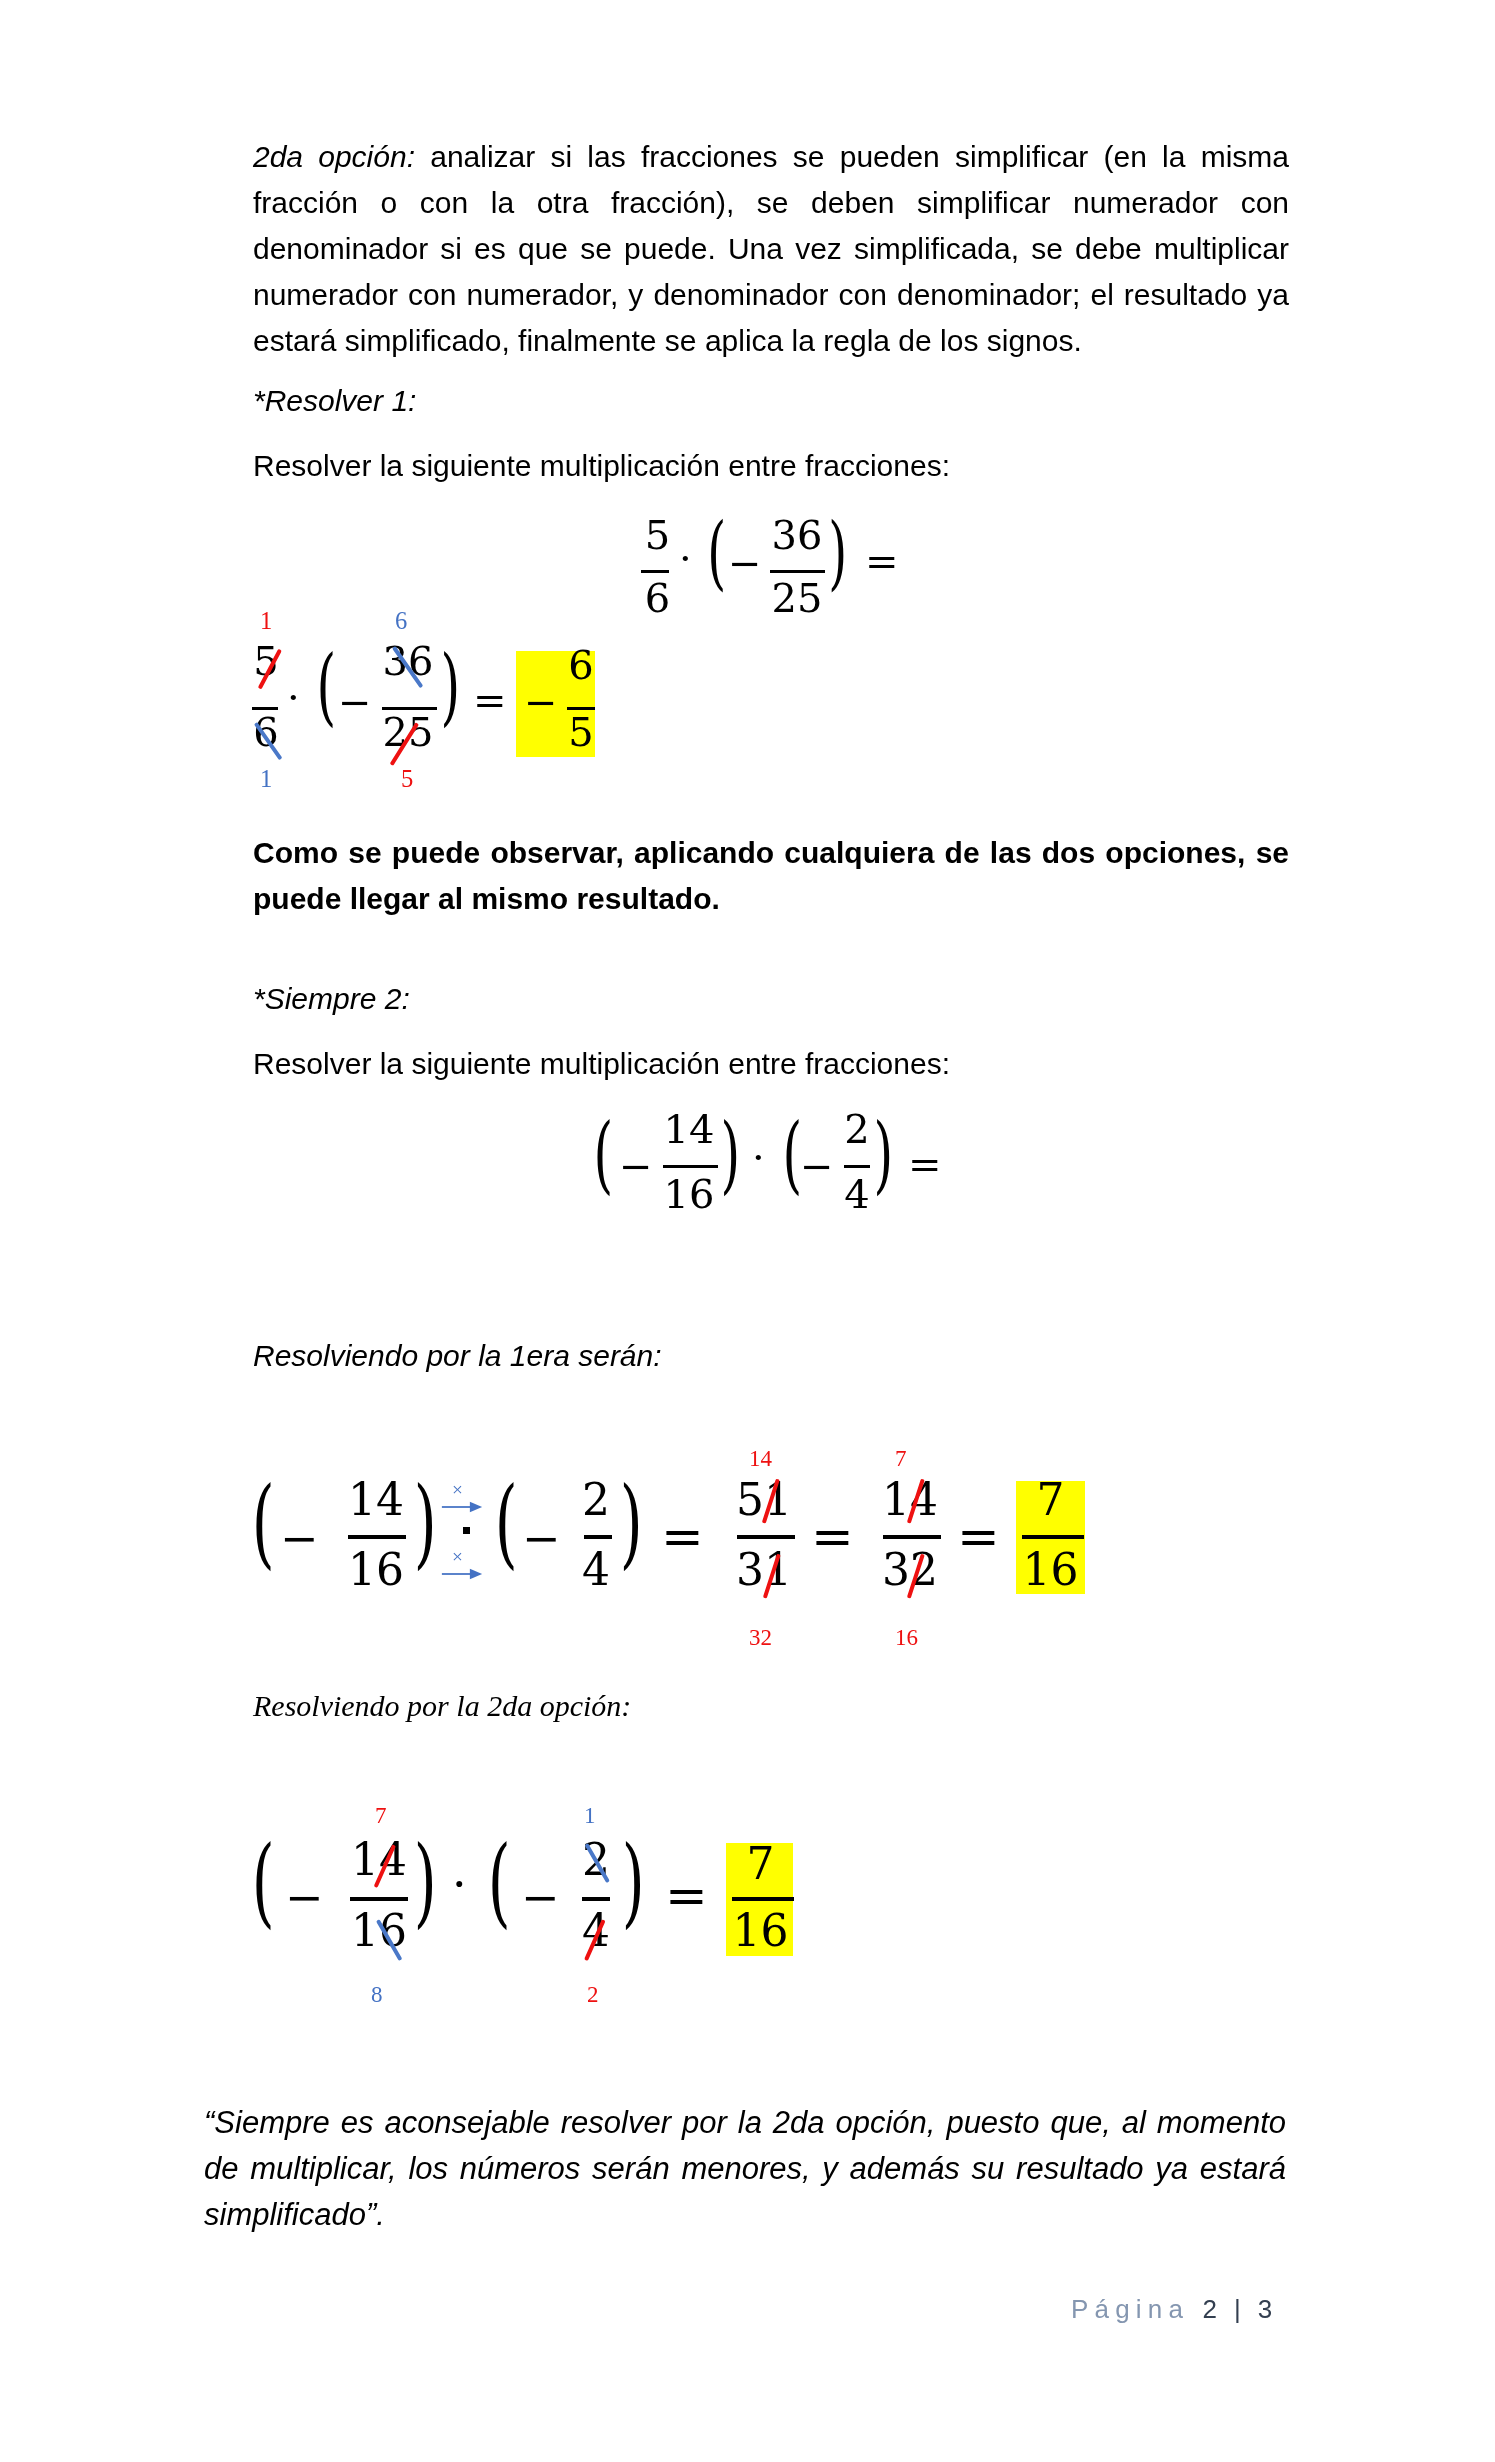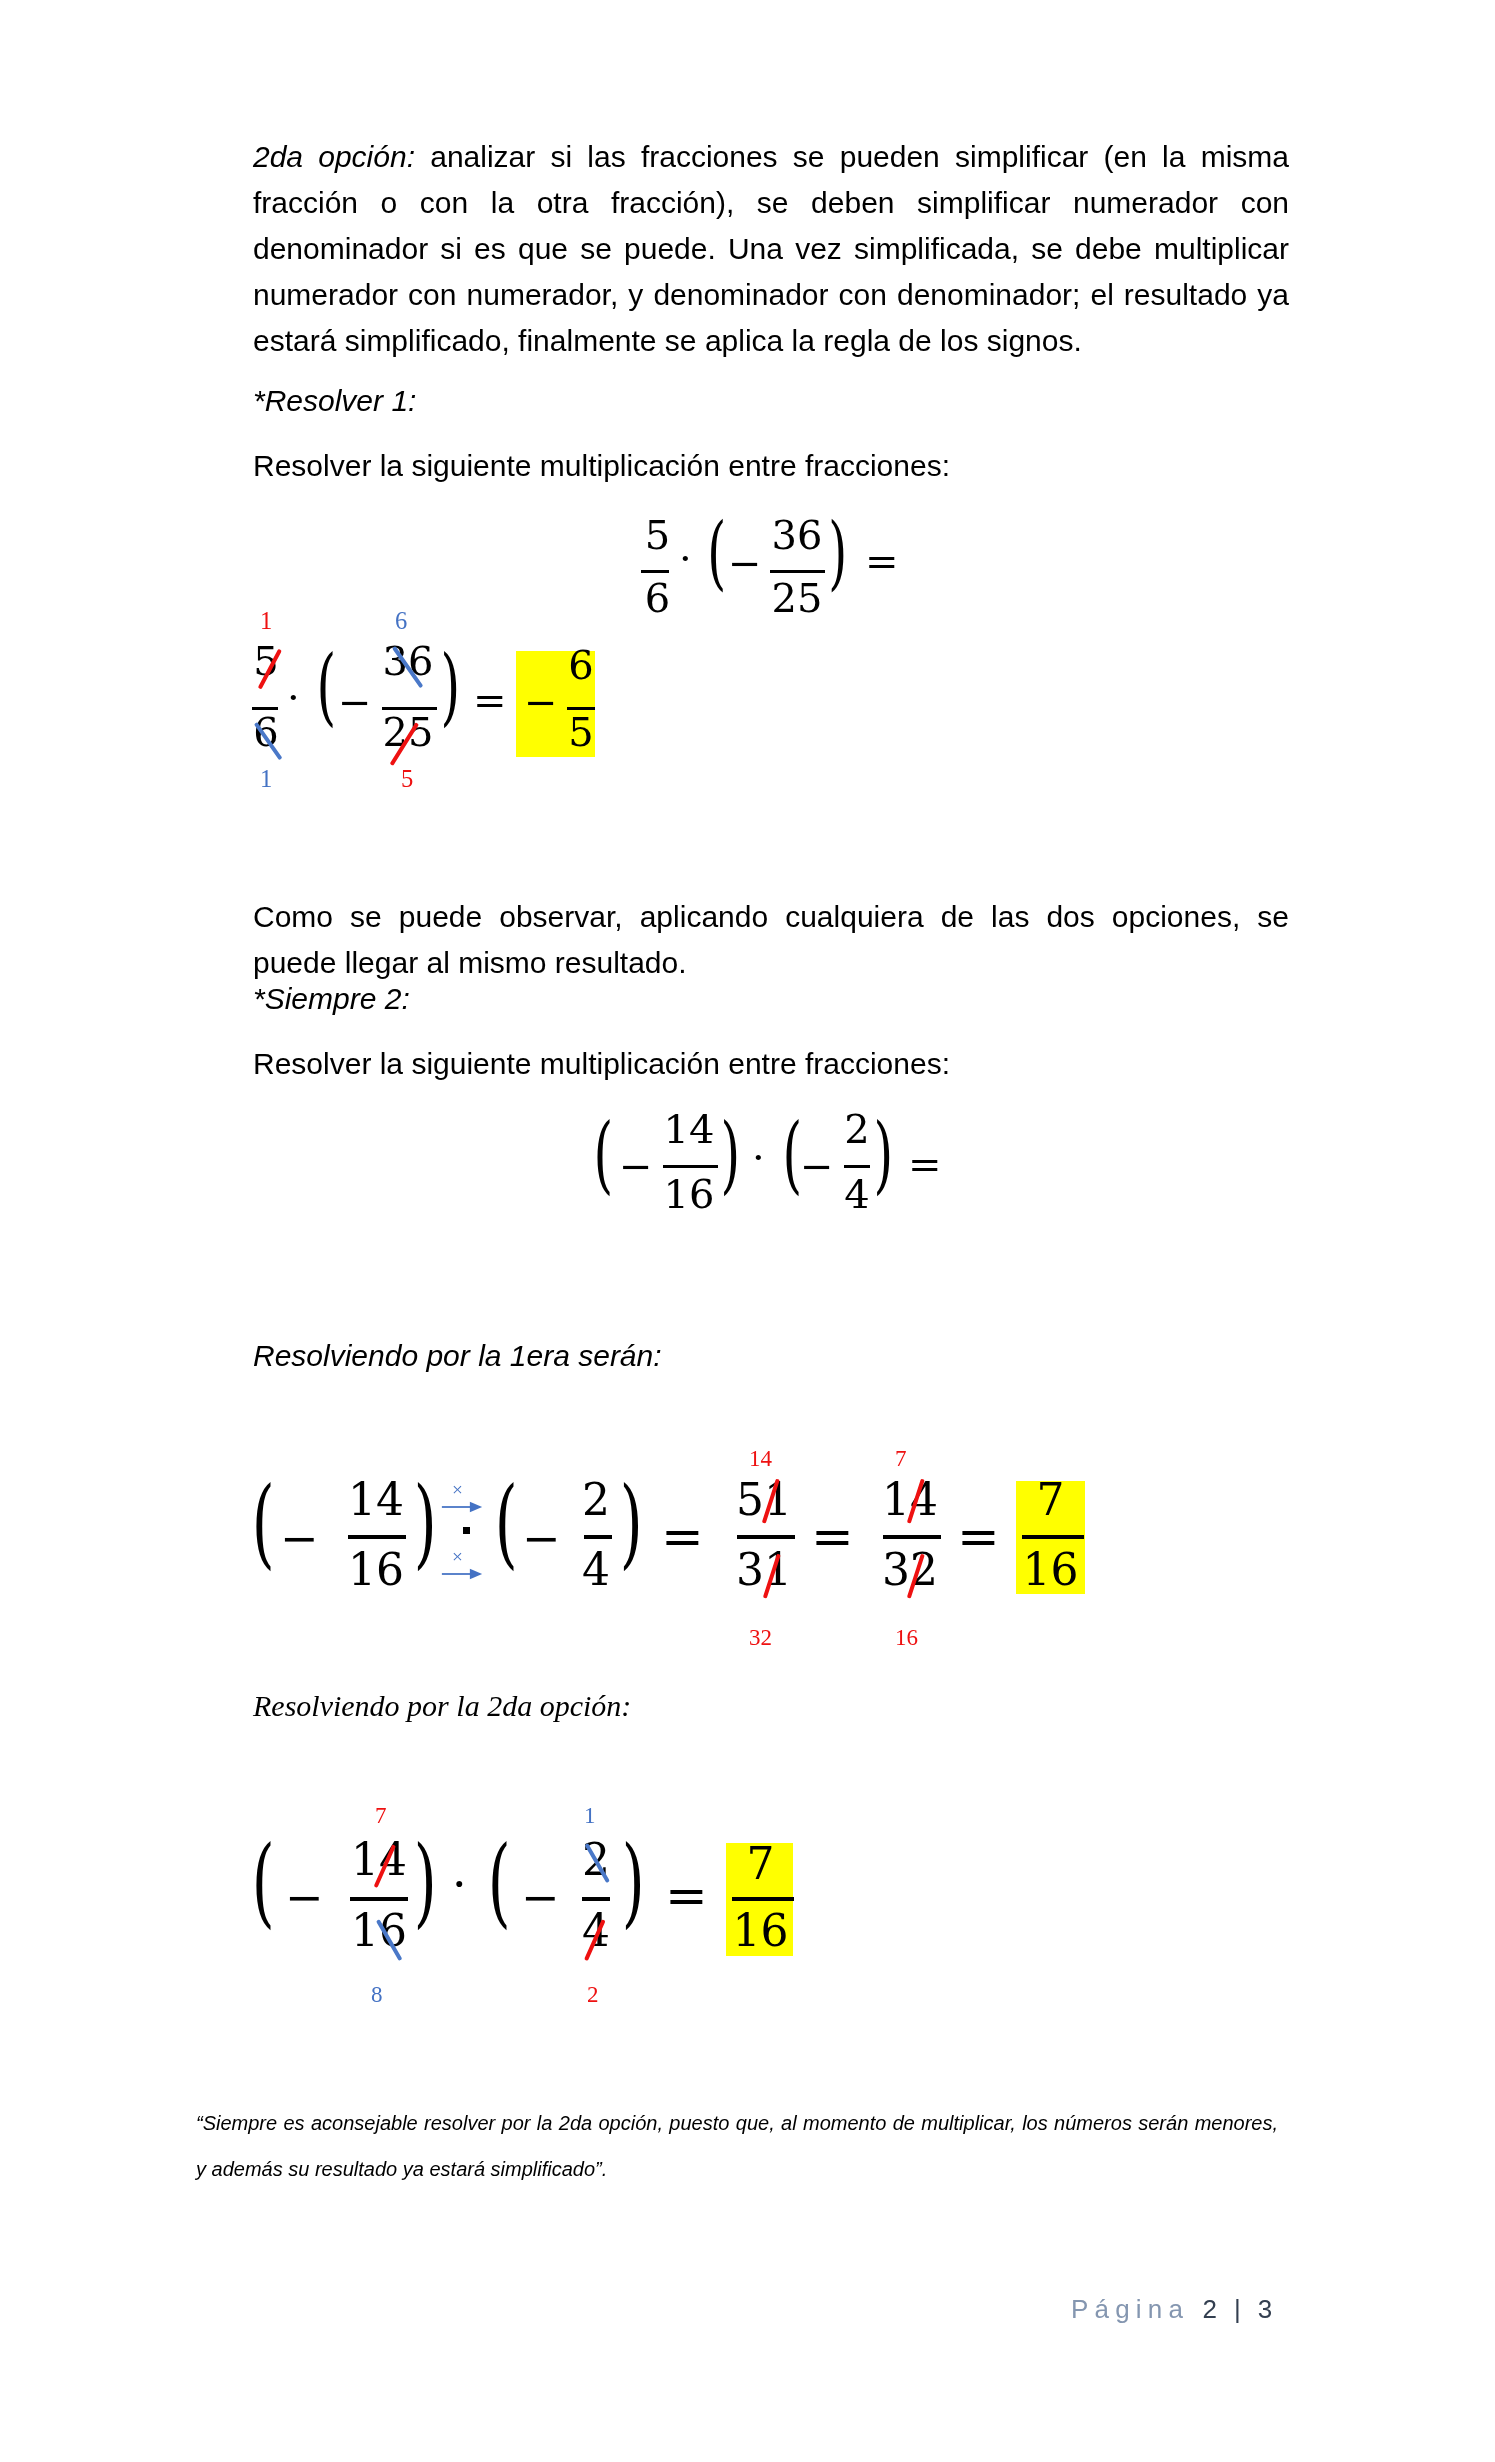--- a/index.html
+++ b/index.html
@@ -1,21 +1,21 @@
 <!DOCTYPE html>
 <html style="font-size:14px"><head>
 <meta charset="utf-8">
 <style>
   html, body { margin:0; padding:0; background:#ffffff; }
   body { width:1495px; height:2462px; position:relative; overflow:hidden; font-family:"Liberation Sans", sans-serif; color:#000; }
   .page { position:absolute; left:0; top:0; width:1495px; height:2462px; }
   .para { position:absolute; left:253px; width:1036px; font-family:"Liberation Sans", sans-serif; font-size:30px; line-height:46px; text-align:justify; color:#000; }
   .ital { font-style:italic; }
   .line { position:absolute; left:253px; font-size:30px; line-height:46px; white-space:nowrap; }
-  .quote { position:absolute; left:196px; width:1082px; font-size:20px; line-height:46px; font-style:italic; text-align:justify; }
+  .quote { position:absolute; left:204px; width:1082px; font-size:31px; line-height:46px; font-style:italic; text-align:justify; }
 
   
   .math { position:absolute; font-family:"DejaVu Serif", "Liberation Serif", serif; color:#000; }
   .m-abs { position:absolute; white-space:nowrap; }
   .frac-num, .frac-den { position:absolute; text-align:center; }
   .bar { position:absolute; background:#000; }
   .paren { position:absolute; font-family:"DejaVu Serif", serif; font-weight:200; transform-origin:center; }
   .hl { position:absolute; background:#ffff00; }
   .ann-red { color:#ee1111; font-family:"Liberation Serif", serif; position:absolute; }
   .ann-blue { color:#4472c4; font-family:"Liberation Serif", serif; position:absolute; }
@@ -75,21 +75,21 @@
     <div class="hl" style="left:516px;top:651px;width:79px;height:106px;"></div>
     <div class="m-abs" style="left:524px;top:679px;font-size:40px;">−</div>
     <div class="frac-num m-abs" style="left:565px;top:642px;width:32px;font-size:40px;">6</div>
     <div class="bar" style="left:567px;top:707px;width:28px;height:2.6px;"></div>
     <div class="frac-den m-abs" style="left:565px;top:709px;width:32px;font-size:40px;">5</div>
 
     <div class="ann-blue" style="left:260px;top:765px;font-size:24.6px;">1</div>
     <div class="ann-red" style="left:401px;top:765px;font-size:24.6px;">5</div>
   </div>
 
-  <div class="para" style="top:894px;">Como se puede observar, aplicando cualquiera de las dos opciones, se puede llegar al mismo resultado.</div>
+  <div class="para" style="top:830px;font-weight:bold;">Como se puede observar, aplicando cualquiera de las dos opciones, se puede llegar al mismo resultado.</div>
 
   <div class="line ital" style="top:976px;">*Siempre 2:</div>
   <div class="line" style="top:1041px;">Resolver la siguiente multiplicación entre fracciones:</div>
 
   <div class="math" style="left:0;top:0;">
     <div class="paren m-abs" style="left:587px;top:1105px;font-size:84px;transform:scaleX(0.6);">(</div>
     <div class="m-abs" style="left:619px;top:1143px;font-size:40px;">−</div>
     <div class="frac-num m-abs" style="left:661px;top:1106px;width:56px;font-size:40px;">14</div>
     <div class="bar" style="left:663px;top:1165px;width:55px;height:2.6px;"></div>
     <div class="frac-den m-abs" style="left:661px;top:1171px;width:56px;font-size:40px;">16</div>

